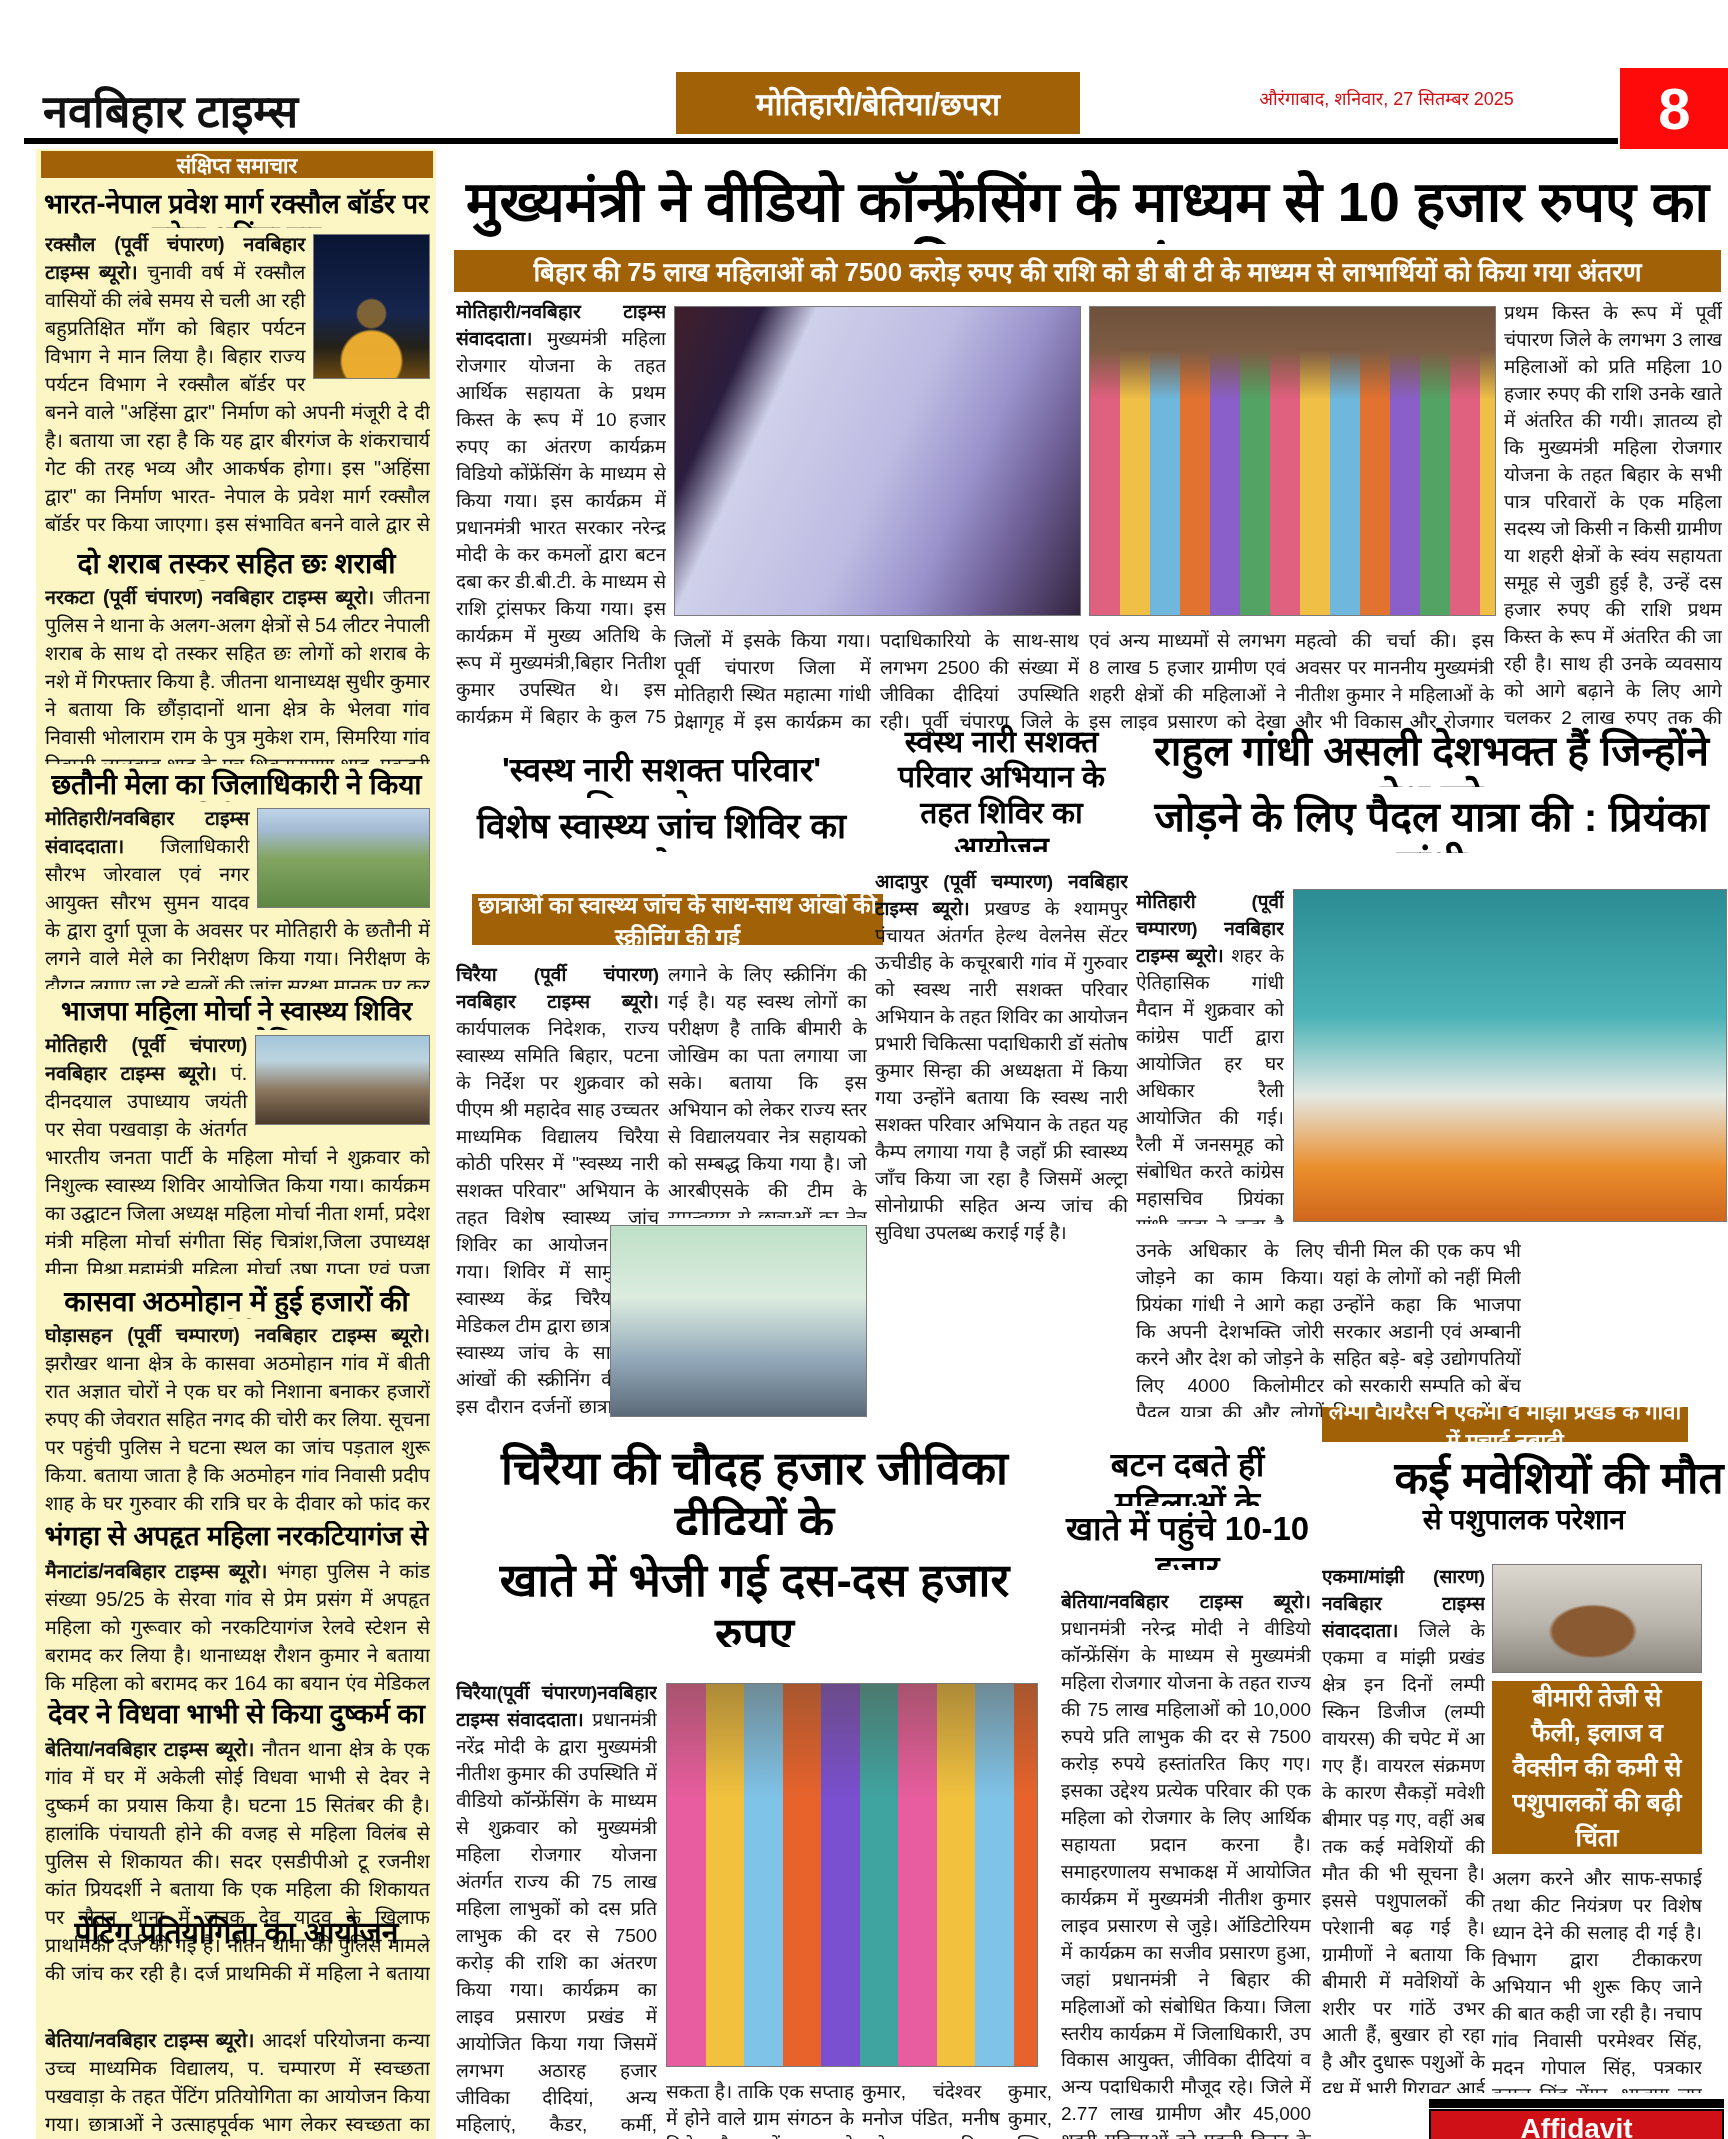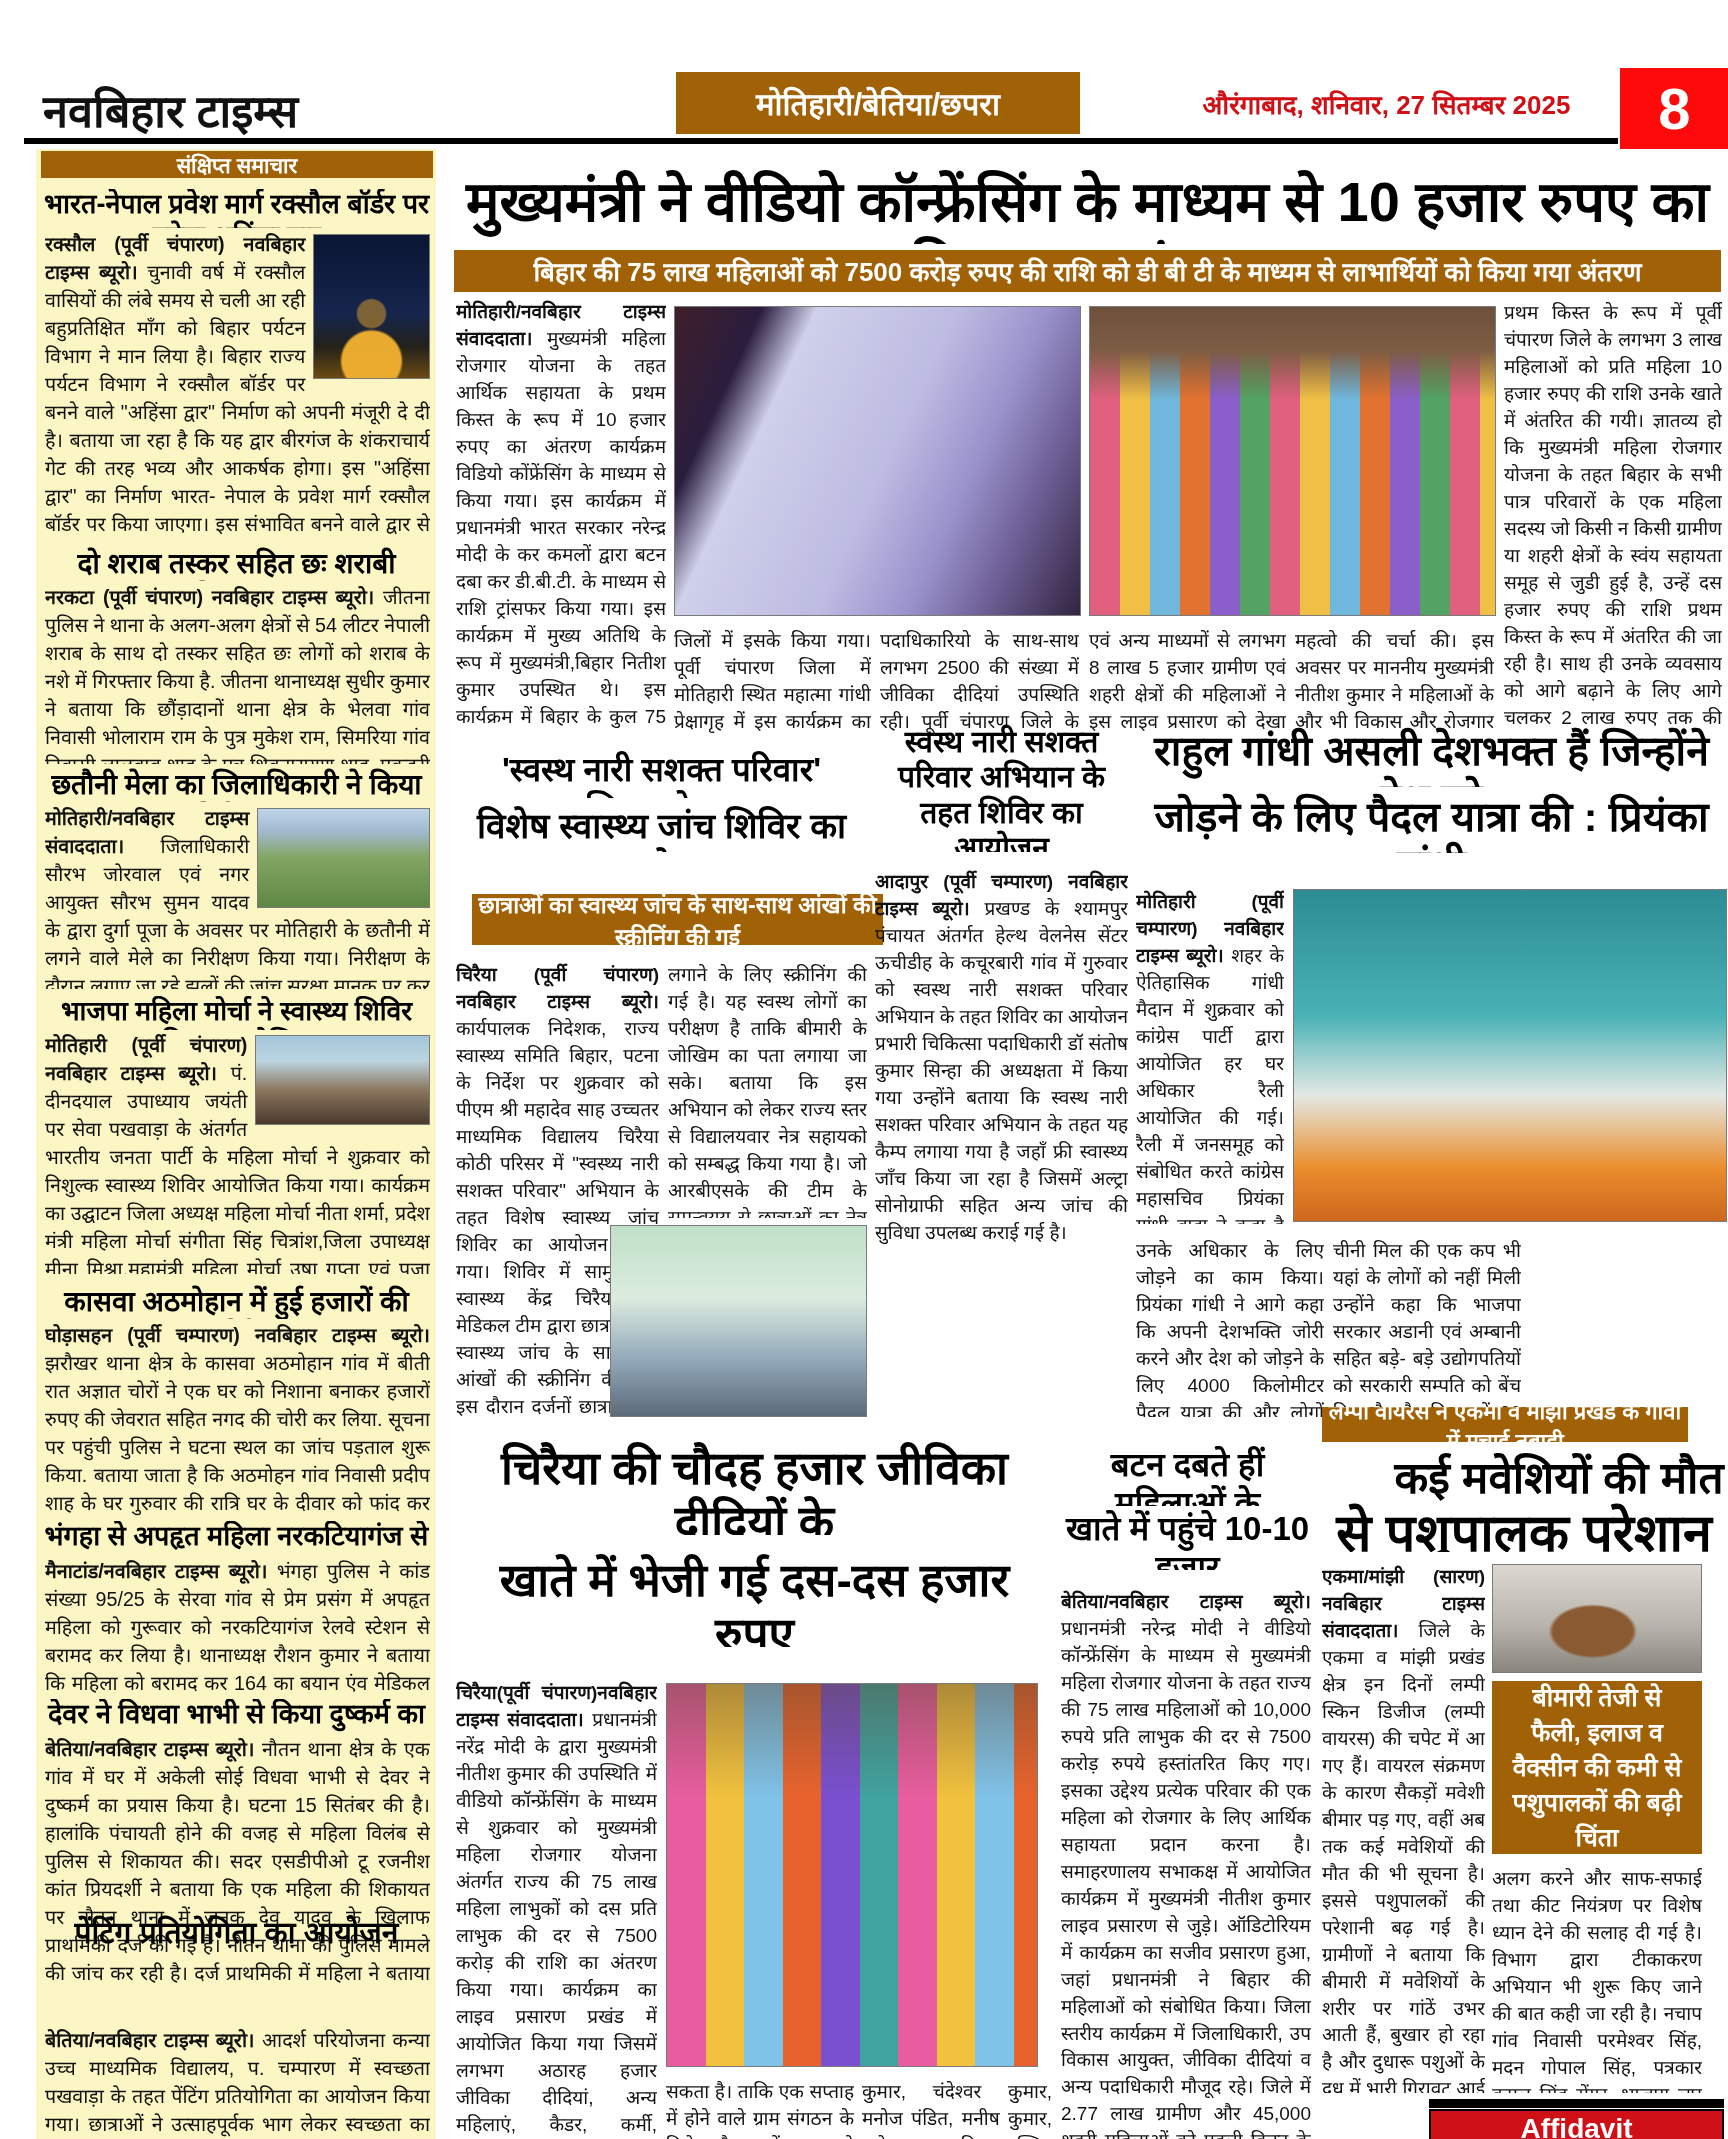--- a/index.html
+++ b/index.html
@@ -30,21 +30,21 @@
   .affbox{border:2.1px solid #000;background:#fff;}
   .affhead{background:#cf1016;color:#fff;font-weight:bold;text-align:center;font-size:28px;line-height:1.25;}
 </style>
 </head>
 <body>
 
 <div id="page">
 
   <div class="abs" style="left:43px;top:79px;width:385px;height:68px;font-size:45px;font-weight:bold;">नवबिहार टाइम्स</div>
   <div class="abs redbar" style="left:676px;top:72px;width:404px;height:62px;font-size:31px;">मोतिहारी/बेतिया/छपरा</div>
-  <div class="abs redtxt" style="left:1164px;top:86px;width:445px;height:41px;font-size:26px;font-weight:bold;text-align:center;">औरंगाबाद, शनिवार, 27 सितम्बर 2025</div>
+  <div class="abs redtxt" style="left:1164px;top:86px;width:445px;height:41px;font-size:18px;font-weight:normal;text-align:center;">औरंगाबाद, शनिवार, 27 सितम्बर 2025</div>
   <div class="abs" style="left:1620px;top:68px;width:109px;height:81px;background:#ff0a0a;color:#fff;
        display:flex;align-items:center;justify-content:center;font-size:58px;font-weight:bold;">8</div>
   <div class="abs" style="left:23.5px;top:138px;width:1594px;height:6px;background:#000;"></div>
 
   <div class="abs" style="left:36px;top:149px;width:400px;height:2561px;background:#fbf6c3;"></div>
   <div class="abs redbar" style="left:41px;top:151px;width:392px;height:26.5px;font-size:21.4px;">संक्षिप्त समाचार</div>
 
   <div class="abs hl" style="left:43px;top:189px;width:387px;height:39px;font-size:27px;">भारत-नेपाल प्रवेश मार्ग रक्सौल बॉर्डर पर बनेगा अहिंसा द्वार</div>
   <div class="abs bt" style="left:45px;top:231px;width:385px;height:306px;font-size:19.7px;">
     <span class="photo p-gate" style="float:right;width:115px;height:143px;margin:3.4px 0 4.3px 7.7px;display:block;"></span>
@@ -149,21 +149,21 @@
 
   <div class="abs hl" style="left:1061px;top:1446px;width:253px;height:60px;font-size:33px;">बटन दबते हीं महिलाओं के</div>
   <div class="abs hl" style="left:1061px;top:1510px;width:253px;height:60px;font-size:33px;">खाते में पहुंचे 10-10 हजार</div>
   <div class="abs bt" style="left:1061px;top:1589px;width:250px;height:591px;">
     <b>बेतिया/नवबिहार टाइम्स ब्यूरो।</b>
     <span>प्रधानमंत्री नरेन्द्र मोदी ने वीडियो कॉन्फ्रेंसिंग के माध्यम से मुख्यमंत्री महिला रोजगार योजना के तहत राज्य की 75 लाख महिलाओं को 10,000 रुपये प्रति लाभुक की दर से 7500 करोड़ रुपये हस्तांतरित किए गए। इसका उद्देश्य प्रत्येक परिवार की एक महिला को रोजगार के लिए आर्थिक सहायता प्रदान करना है। समाहरणालय सभाकक्ष में आयोजित कार्यक्रम में मुख्यमंत्री नीतीश कुमार लाइव प्रसारण से जुड़े। ऑडिटोरियम में कार्यक्रम का सजीव प्रसारण हुआ, जहां प्रधानमंत्री ने बिहार की महिलाओं को संबोधित किया। जिला स्तरीय कार्यक्रम में जिलाधिकारी, उप विकास आयुक्त, जीविका दीदियां व अन्य पदाधिकारी मौजूद रहे। जिले में 2.77 लाख ग्रामीण और 45,000 शहरी महिलाओं को पहली किस्त के रूप में राशि हस्तांतरित की गई। कार्यक्रम का 2717 ग्राम संगठनों व 57 संकुल कार्यालयों में सजीव प्रसारण हुआ, जिसमें बड़ी संख्या में महिलाएं शामिल हुईं।</span>
   </div>
 
   <div class="abs redbar" style="left:1322px;top:1407px;width:366px;height:35px;font-size:22px;">लम्पी वायरस ने एकमा व मांझी प्रखंड के गांवों में मचाई तबाही</div>
   <div class="abs hl" style="left:1357px;top:1452px;width:404px;height:49px;font-size:44px;">कई मवेशियों की मौत</div>
-  <div class="abs hl" style="left:1322px;top:1503px;width:404px;height:49px;font-size:52px;">से पशुपालक परेशान</div>
+  <div class="abs hl" style="left:1322px;top:1503px;width:404px;height:49px;font-size:28px;">से पशुपालक परेशान</div>
   <div class="abs bt" style="left:1322px;top:1564px;width:163px;height:529px;">
     <b>एकमा/मांझी (सारण) नवबिहार टाइम्स संवाददाता।</b>
     <span>जिले के एकमा व मांझी प्रखंड क्षेत्र इन दिनों लम्पी स्किन डिजीज (लम्पी वायरस) की चपेट में आ गए हैं। वायरल संक्रमण के कारण सैकड़ों मवेशी बीमार पड़ गए, वहीं अब तक कई मवेशियों की मौत की भी सूचना है। इससे पशुपालकों की परेशानी बढ़ गई है। ग्रामीणों ने बताया कि बीमारी में मवेशियों के शरीर पर गांठें उभर आती हैं, बुखार हो रहा है और दुधारू पशुओं के दूध में भारी गिरावट आई है। कई पशुपालक चारा-पानी तक छोड़ रहे हैं। इससे पशुपालकों को आर्थिक नुकसान उठाना पड़ रहा है। पशुपालन विभाग की ओर से कहा गया कि अब तक इलाज की व्यवस्था की ओर से वैक्सीन सभी क्षेत्रों में बीमारी मच्छर-मक्खी जैसे कीटों से एक बीमार पशुओं से स्वस्थ मवेशियों से</span>
   </div>
   <div class="abs photo p-cow" style="left:1492px;top:1564px;width:210px;height:109px;"></div>
   <div class="abs redbar" style="left:1492px;top:1681px;width:210px;height:173px;font-size:25px;line-height:1.4;padding:0 14px;">बीमारी तेजी से फैली, इलाज व वैक्सीन की कमी से पशुपालकों की बढ़ी चिंता</div>
   <div class="abs bt" style="left:1492px;top:1866px;width:210px;height:227px;">अलग करने और साफ-सफाई तथा कीट नियंत्रण पर विशेष ध्यान देने की सलाह दी गई है। विभाग द्वारा टीकाकरण अभियान भी शुरू किए जाने की बात कही जा रही है। नचाप गांव निवासी परमेश्वर सिंह, मदन गोपाल सिंह, पत्रकार कमल सिंह सेंगर, भाजपा लघु उद्योग प्रकोष्ठ के जिला संयोजक मुकेश कुमार सिंह, लाल साहब ठाकुर, वीरेंद्र सिंह, विभूति नारायण तिवारी आदि ग्रामीणों व पशुपालकों ने जिला प्रशासन व पशुपालन विभाग से मांग की है कि सभी प्रभावित गांवों में तुरंत दवा, वैक्सीन व चिकित्सकों की टीम भेजी जाए, ताकि मवेशियों को बचाया जा सके और लोगों की आजीविका सुरक्षित रह सके।</div>
 
   <div class="abs" style="left:1429px;top:2099px;width:295px;height:9.4px;background:#000;"></div>
   <div class="abs affbox" style="left:1429px;top:2109px;width:295px;height:299px;">

